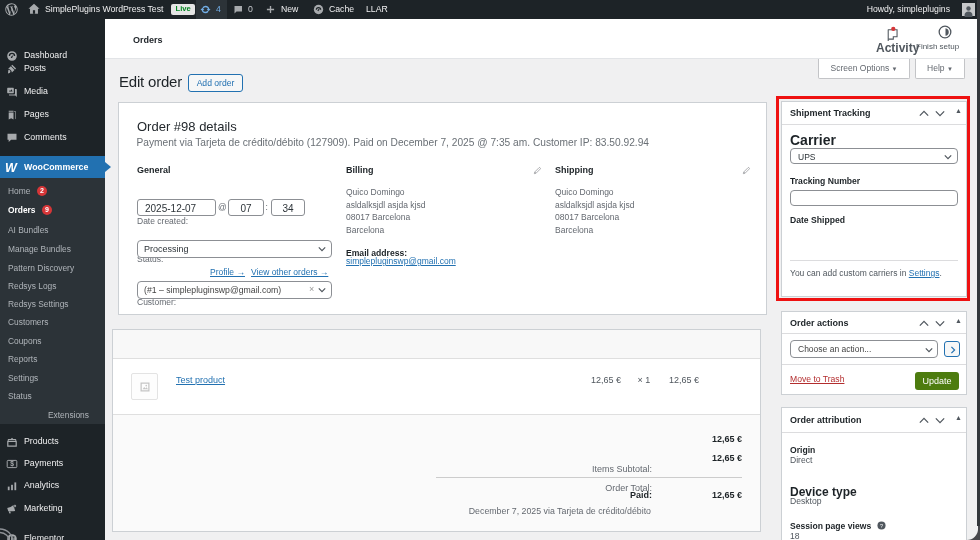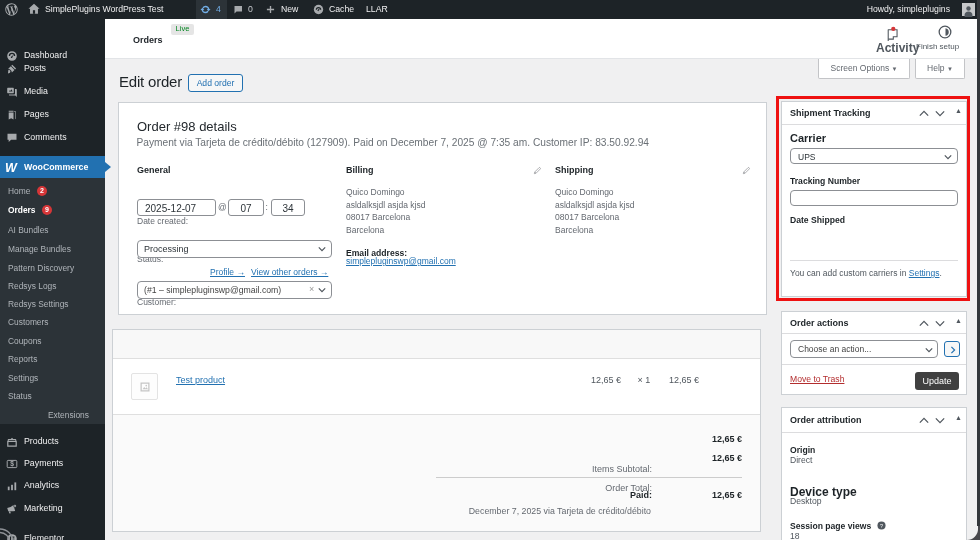--- a/index.html
+++ b/index.html
@@ -39,21 +39,21 @@
 
 <div id="topbar">
   <svg class="abs" style="left:5px;top:2.5px" width="13" height="13" viewBox="0 0 20 20" fill="#a7aaad">
       <path d="M10 0.5C4.75 0.5 0.5 4.75 0.5 10s4.25 9.5 9.5 9.5 9.5-4.25 9.5-9.5S15.25 0.5 10 0.5zM1.9 10c0-1.17.25-2.29.7-3.29L6.46 17.3A8.1 8.1 0 0 1 1.9 10zm8.1 8.1c-.79 0-1.56-.12-2.28-.33l2.43-7.06 2.48 6.81c.02.04.04.08.06.11-.85.3-1.75.47-2.69.47zm1.11-11.9c.49-.03.92-.08.92-.08.43-.05.38-.69-.05-.66 0 0-1.3.1-2.14.1-.79 0-2.11-.1-2.11-.1-.43-.03-.48.63-.05.66 0 0 .41.05.84.08l1.25 3.41-1.75 5.24L5.2 6.28c.48-.03.92-.08.92-.08.43-.05.38-.69-.05-.66 0 0-1.3.1-2.14.1-.15 0-.33 0-.52-.01A8.1 8.1 0 0 1 10 1.9c2.11 0 4.03.81 5.47 2.13h-.1c-.79 0-1.36.69-1.36 1.44 0 .67.39 1.23.8 1.9.31.54.67 1.23.67 2.23 0 .69-.27 1.49-.62 2.61l-.81 2.7-2.94-8.71zm2.96 10.8l2.47-7.14c.46-1.15.62-2.07.62-2.89 0-.3-.02-.57-.05-.83a8.1 8.1 0 0 1-3.04 10.86z"></path>
     </svg>
   <svg class="abs" style="left:28px;top:3px" width="12" height="12" viewBox="0 0 20 20" fill="#a7aaad">
       <path d="M10 1.2 0.8 9.4h2.6V18h13.2V9.4h2.6z"></path>
       <rect x="8.2" y="12" width="3.6" height="6" fill="#1d2327"></rect>
     </svg>
   <span class="it" style="left:45px;">SimplePlugins WordPress Test</span>
-  <span class="abs" style="left:171px;top:4px;height:10.5px;line-height:10.5px;background:#e5e5e5;color:#00851f;font-size:7.6px;font-weight:normal;padding:0 4.5px;border-radius:2px;margin-top:20px;">Live</span>
+  <span class="abs" style="left:171px;top:4px;height:10.5px;line-height:10.5px;background:#e5e5e5;color:#00851f;font-size:7.6px;font-weight:bold;padding:0 4.5px;border-radius:2px;">Live</span>
   <div class="abs" style="left:196px;top:0;width:31px;height:19px;background:#2c3338;"></div>
   <svg class="abs" style="left:200px;top:4px" width="11" height="11" viewBox="0 0 20 20" fill="#72aee6">
       <path d="M10.2 3.28c3.53 0 6.43 2.61 6.92 6h2.08l-3.5 4-3.5-4h2.32a4.44 4.44 0 0 0-4.32-3.45 4.49 4.49 0 0 0-3.84 2.16l-1.8-1.87a6.9 6.9 0 0 1 5.64-2.84zm-.4 13.44c-3.52 0-6.42-2.61-6.92-6H.81l3.5-4c1.16 1.33 2.33 2.67 3.5 4H5.48a4.44 4.44 0 0 0 4.32 3.45 4.49 4.49 0 0 0 3.84-2.16l1.8 1.87a6.9 6.9 0 0 1-5.64 2.84z"></path>
     </svg>
   <span class="it" style="left:216px;color:#72aee6;">4</span>
   <svg class="abs" style="left:233px;top:4.5px" width="10" height="10" viewBox="0 0 20 20" fill="#a7aaad">
       <path d="M2 2h16v11H7l-4 4V2z"></path>
     </svg>
   <span class="it" style="left:248px;color:#c8cbcf;">0</span>
   <svg class="abs" style="left:266px;top:5px" width="9" height="9" viewBox="0 0 20 20" fill="#a7aaad">
@@ -306,21 +306,21 @@
   <div class="abs" style="left:0;top:0;width:184px;height:23px;border-bottom:1px solid #dcdcde;">
     <span class="abs" style="left:8px;top:6px;font-size:9px;font-weight:bold;color:#1d2327;">Shipment Tracking</span>
     <svg class="abs" style="left:137px;top:8px" width="10" height="7" viewBox="0 0 12 8" fill="none" stroke="#50575e" stroke-width="1.5">
         <path d="M1 6.5 6 1.5 11 6.5"></path>
       </svg>
     <svg class="abs" style="left:153px;top:8px" width="10" height="7" viewBox="0 0 12 8" fill="none" stroke="#50575e" stroke-width="1.5">
         <path d="M1 1.5 6 6.5 11 1.5"></path>
       </svg>
     <span class="abs" style="left:173px;top:5px;font-size:7px;color:#50575e;">▲</span>
   </div>
-  <span class="abs b" style="left:8px;top:30px;font-size:11px;">Carrier</span>
+  <span class="abs b" style="left:8px;top:30px;font-size:14px;">Carrier</span>
   <div class="inp" style="left:8px;top:45.5px;width:168px;height:16px;line-height:16px;padding-left:7px;border-radius:4px;">UPS
     <svg class="abs" style="left:153px;top:5px" width="8" height="6" viewBox="0 0 10 7" fill="none" stroke="#50575e" stroke-width="1.5">
         <path d="M1 1.5 5 5.5 9 1.5"></path>
       </svg>
   </div>
   <span class="abs b" style="left:8px;top:74px;font-size:8.6px;">Tracking Number</span>
   <div class="inp" style="left:8px;top:88px;width:168px;height:16px;border-radius:4px;"></div>
   <span class="abs b" style="left:8px;top:113px;font-size:8.6px;">Date Shipped</span>
   <div class="abs" style="left:8px;top:158px;width:168px;border-top:1px solid #dcdcde;"></div>
   <span class="abs" style="left:8px;top:166px;font-size:8.5px;color:#50575e;">You can add custom carriers in <span class="link">Settings</span>.</span>
@@ -344,21 +344,21 @@
         <path d="M1 1.5 5 5.5 9 1.5"></path>
       </svg>
   </div>
   <div class="abs" style="left:162px;top:29px;width:15.5px;height:15.5px;border:1px solid #2271b1;border-radius:3px;background:#f6f7f7;">
     <svg class="abs" style="left:4.5px;top:3.5px" width="6" height="8" viewBox="0 0 7 10" fill="none" stroke="#2271b1" stroke-width="1.5">
         <path d="M1.5 1 5.5 5 1.5 9"></path>
       </svg>
   </div>
   <div class="abs" style="left:0;top:51.8px;width:184px;border-top:1px solid #dcdcde;"></div>
   <span class="abs" style="left:8px;top:62px;font-size:8.6px;color:#b32d2e;text-decoration:underline;">Move to Trash</span>
-  <span class="abs" style="left:133px;top:59.5px;width:44px;height:18.5px;line-height:18.5px;text-align:center;background:#404040;border-radius:3px;color:#fff;font-size:9px;">Update</span>
+  <span class="abs" style="left:133px;top:59.5px;width:44px;height:18.5px;line-height:18.5px;text-align:center;background:#4d7c0f;border-radius:3px;color:#fff;font-size:9px;">Update</span>
 </div>
 
 <div class="panel" style="left:781px;top:407px;width:186px;height:133px;border-bottom:none;">
   <div class="abs" style="left:0;top:0;width:184px;height:25px;border-bottom:1px solid #dcdcde;">
     <span class="abs" style="left:8px;top:7px;font-size:9px;font-weight:bold;color:#1d2327;">Order attribution</span>
     <svg class="abs" style="left:137px;top:9px" width="10" height="7" viewBox="0 0 12 8" fill="none" stroke="#50575e" stroke-width="1.5">
         <path d="M1 6.5 6 1.5 11 6.5"></path>
       </svg>
     <svg class="abs" style="left:153px;top:9px" width="10" height="7" viewBox="0 0 12 8" fill="none" stroke="#50575e" stroke-width="1.5">
         <path d="M1 1.5 6 6.5 11 1.5"></path>

